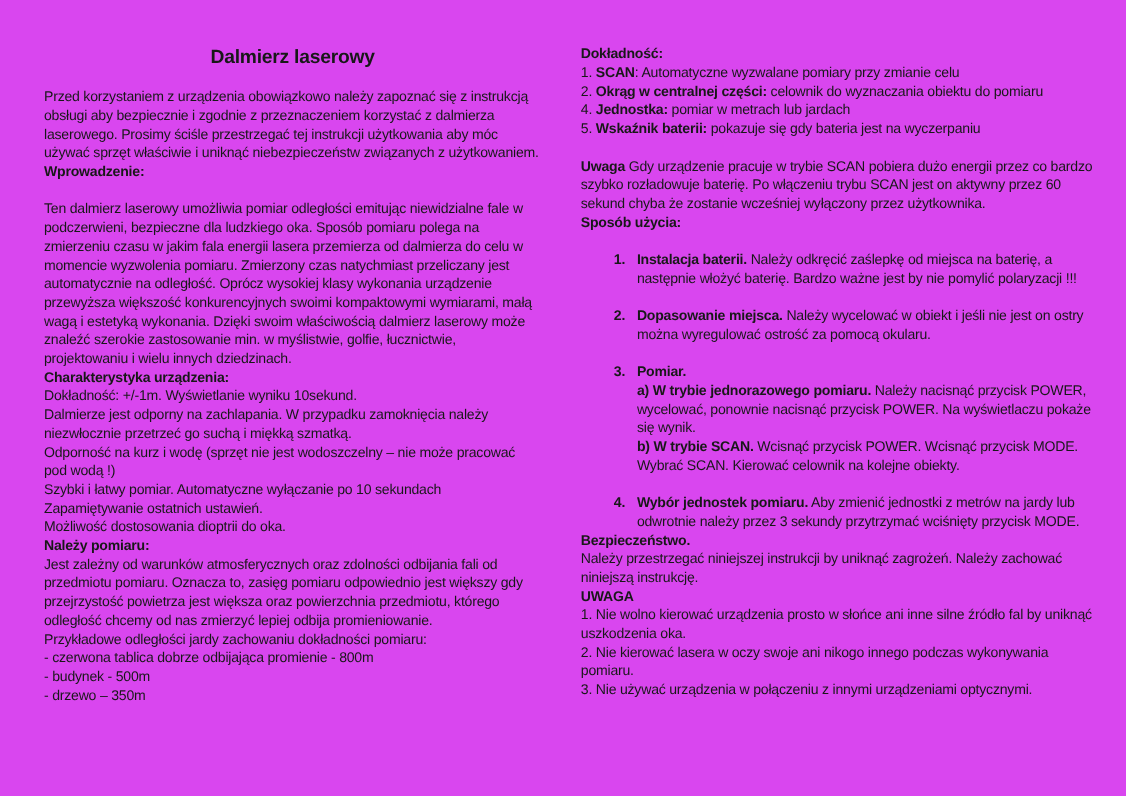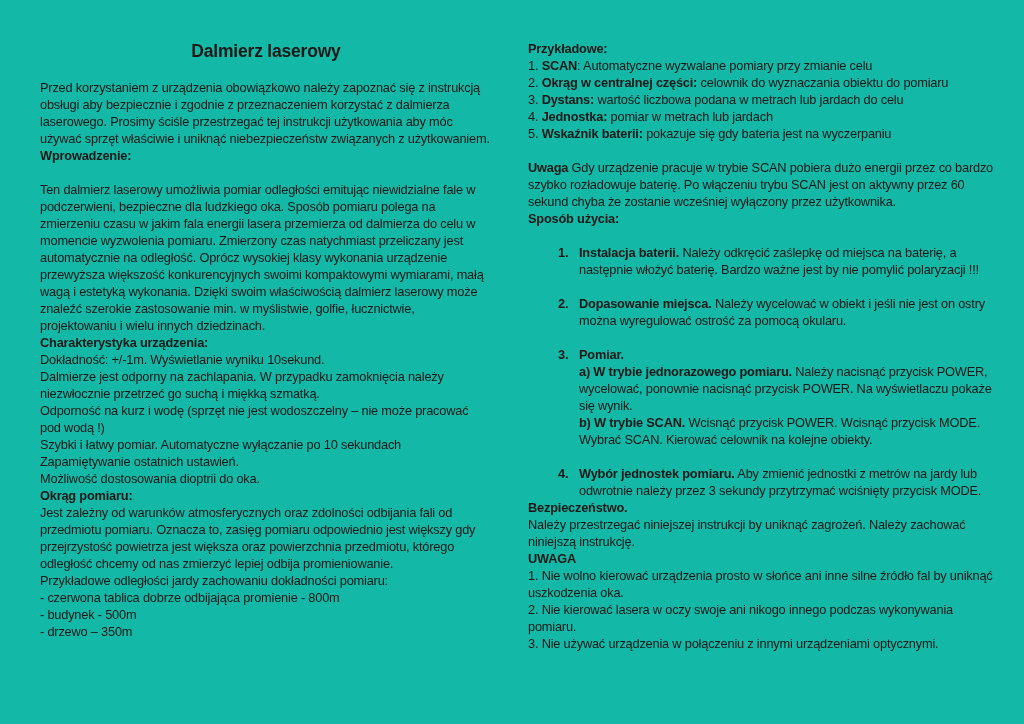--- a/index.html
+++ b/index.html
@@ -13,21 +13,21 @@
     overflow: hidden;
     font-family: "Liberation Sans", sans-serif;
     color: #181818;
   }
   .page {
     box-sizing: border-box;
     width: 1024px;
     height: 724px;
     padding: 40px 26px 10px 40px;
     display: flex;
-    background: #14b8a6;
+    background: #d946ef;
   }
   .col {
     font-size: 12.8px;
     line-height: 17px;
     letter-spacing: -0.2px;
   }
   .col-left  { width: 452px; margin-right: 36px; flex-shrink: 0; }
   .col-right { width: 470px; flex-shrink: 0; }
 
   .b-title {
@@ -60,32 +60,31 @@
       <div class="b-p"><span>Przed korzystaniem z urządzenia obowiązkowo należy zapoznać  się z instrukcją obsługi aby bezpiecznie i zgodnie z przeznaczeniem korzystać z dalmierza laserowego. Prosimy ściśle przestrzegać tej instrukcji użytkowania aby móc używać sprzęt właściwie i uniknąć niebezpieczeństw związanych z użytkowaniem.</span></div>
       <div class="b-h"><span class="bold">Wprowadzenie:</span></div>
       <div class="b-p"><span>Ten dalmierz laserowy umożliwia pomiar odległości emitując niewidzialne fale w podczerwieni, bezpieczne dla ludzkiego oka. Sposób pomiaru polega na zmierzeniu czasu w jakim fala energii lasera przemierza od dalmierza do celu w momencie wyzwolenia pomiaru. Zmierzony czas natychmiast przeliczany jest automatycznie na odległość. Oprócz wysokiej klasy wykonania urządzenie przewyższa większość konkurencyjnych swoimi kompaktowymi wymiarami, małą wagą i estetyką wykonania.  Dzięki swoim właściwością dalmierz laserowy może znaleźć szerokie zastosowanie min. w myślistwie, golfie, łucznictwie, projektowaniu i wielu innych dziedzinach.</span></div>
       <div class="b-h"><span class="bold">Charakterystyka urządzenia:</span></div>
       <div class="b-li"><span>Dokładność: +/-1m. Wyświetlanie wyniku 10sekund.</span></div>
       <div class="b-li"><span>Dalmierze jest odporny na zachlapania. W przypadku zamoknięcia należy niezwłocznie przetrzeć go suchą i miękką szmatką.</span></div>
       <div class="b-li"><span>Odporność na kurz i wodę (sprzęt nie jest wodoszczelny – nie może pracować pod wodą !)</span></div>
       <div class="b-li"><span>Szybki i łatwy pomiar. Automatyczne wyłączanie po 10 sekundach</span></div>
       <div class="b-li"><span>Zapamiętywanie ostatnich ustawień.</span></div>
       <div class="b-li"><span>Możliwość dostosowania dioptrii do oka.</span></div>
-      <div class="b-h"><span class="bold">Okrąg pomiaru:</span></div>
+      <div class="b-h"><span class="bold">Należy pomiaru:</span></div>
       <div class="b-li"><span>Jest zależny od warunków atmosferycznych oraz zdolności odbijania fali od przedmiotu pomiaru. Oznacza to, zasięg pomiaru odpowiednio jest większy gdy przejrzystość powietrza jest większa oraz powierzchnia przedmiotu, którego odległość chcemy od nas zmierzyć lepiej odbija promieniowanie.</span></div>
       <div class="b-li"><span>Przykładowe odległości jardy zachowaniu dokładności pomiaru:</span></div>
       <div class="b-li"><span>- czerwona tablica dobrze odbijająca promienie  - 800m</span></div>
       <div class="b-li"><span>- budynek  - 500m</span></div>
       <div class="b-li"><span>-  drzewo – 350m</span></div>
     </div>
   <div class="col col-right">
-      <div class="b-h"><span class="bold">Przykładowe:</span></div>
+      <div class="b-h"><span class="bold">Dokładność:</span></div>
       <div class="b-li"><span>1. </span><span class="bold">SCAN</span><span>: Automatyczne wyzwalane pomiary przy zmianie celu</span></div>
       <div class="b-li"><span>2. </span><span class="bold">Okrąg w centralnej części:</span><span> celownik do wyznaczania obiektu do pomiaru</span></div>
-      <div class="b-li"><span>3. </span><span class="bold">Dystans:</span><span> wartość liczbowa podana w metrach lub jardach do celu</span></div>
       <div class="b-li"><span>4.  </span><span class="bold">Jednostka:</span><span> pomiar w metrach lub jardach</span></div>
       <div class="b-li"><span>5.  </span><span class="bold">Wskaźnik baterii:</span><span> pokazuje się gdy bateria jest na wyczerpaniu</span></div>
       <div class="b-p"><span class="bold">Uwaga </span><span>Gdy urządzenie pracuje w trybie SCAN pobiera dużo energii przez co bardzo szybko rozładowuje baterię. Po włączeniu trybu SCAN jest on aktywny przez 60 sekund chyba że zostanie wcześniej wyłączony przez użytkownika.</span></div>
       <div class="b-h"><span class="bold">Sposób użycia:</span></div>
       <div class="b-ln">
         <span class="num">1.</span>
         <span class="ln-body"><span class="bold">Instalacja baterii.</span><span> Należy odkręcić zaślepkę od miejsca na baterię, a następnie włożyć baterię. Bardzo ważne jest by nie pomylić polaryzacji !!!</span></span>
       </div>
       <div class="b-ln">
         <span class="num">2.</span>

